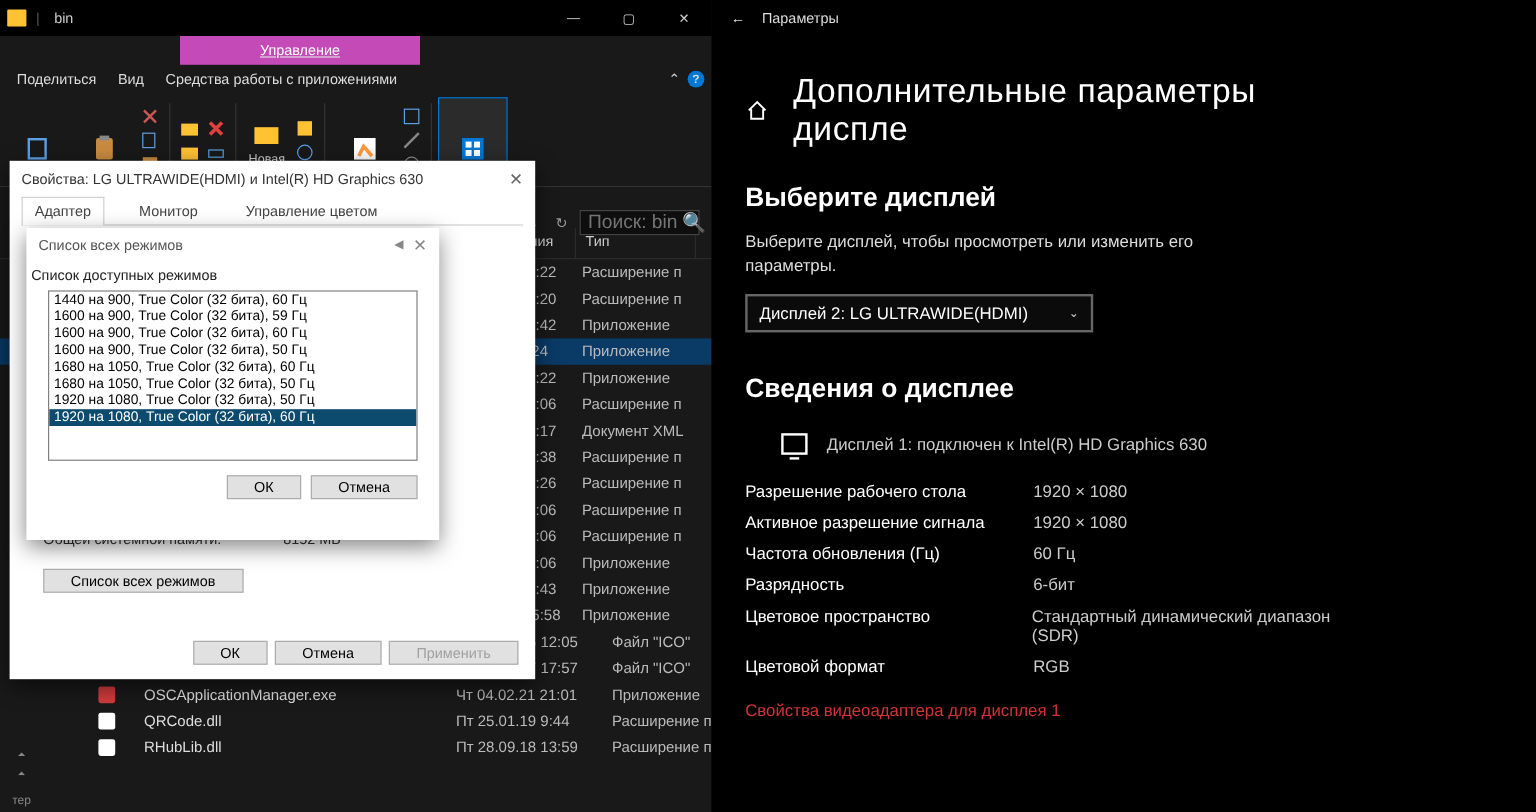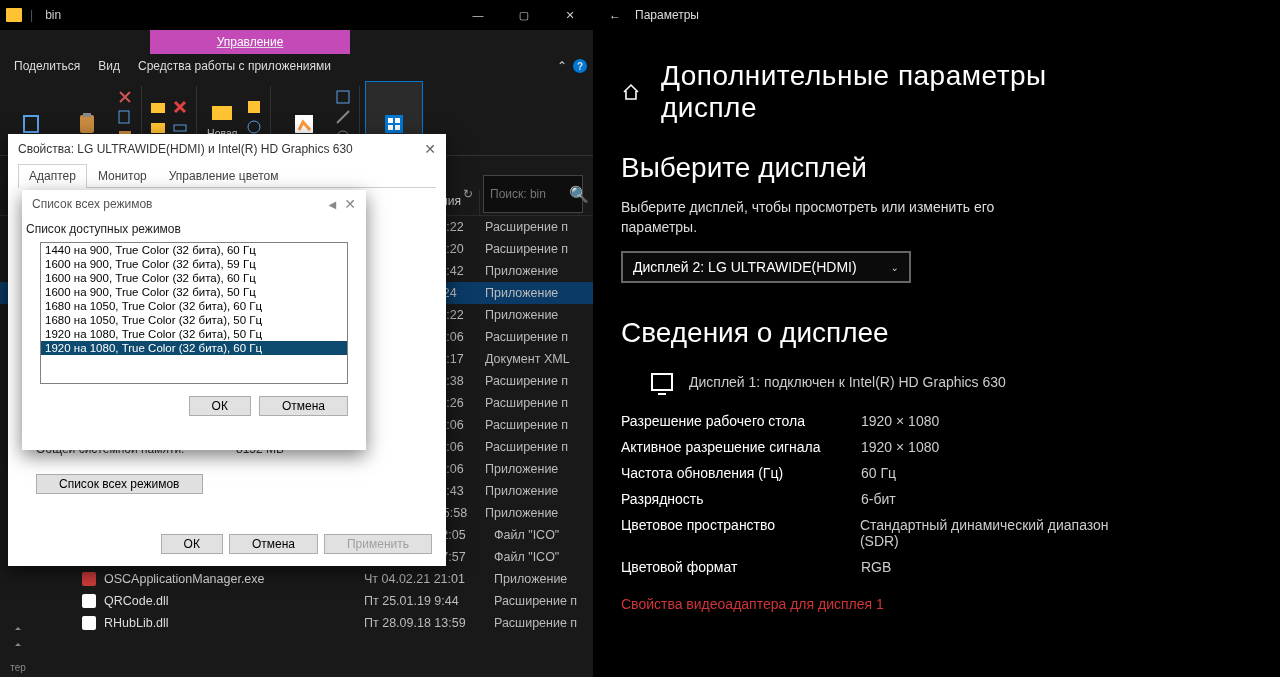--- a/index.html
+++ b/index.html
@@ -31,34 +31,34 @@
 .mini-col { display: flex; flex-direction: column; gap: 4px; justify-content: center; padding: 0 2px; }
 .mini-col .mi { width: 16px; height: 16px; }
 
 .addrrow { height: 34px; background: #191919; }
 .filehdr { height: 26px; background: #191919; display: flex; font-size: 12px; color: #ccc; border-bottom: 1px solid #2a2a2a; }
 .filehdr div { border-right: 1px solid #2a2a2a; padding: 4px 8px; }
 .filelist { font-size: 12.5px; }
 .frow { height: 22px; display: flex; align-items: center; color: #ddd; }
 .frow.sel { background: #0a3a66; }
 .frow .icon { width: 18px; margin-left: 80px; margin-right: 6px; display: flex; align-items: center; justify-content: center; }
-.frow .name { width: 260px; overflow: hidden; white-space: nowrap; }
+.frow .name { width: 260px; overflow: hidden; white-space: nowrap; margin-left: 16px; }
 .frow .date { width: 130px; color: #bbb; }
 .frow .type { color: #bbb; }
 .file-ico { width: 14px; height: 14px; border-radius: 2px; }
 
 .addrbar-frag { position: absolute; left: 435px; top: 175px; display: flex; align-items: center; gap: 6px; }
 .addrbar-frag .navbtn { width: 18px; height: 18px; color: #999; display: flex; align-items: center; justify-content: center; font-size: 12px; }
-.addrbar-frag input { background: #0e0e0e; border: 1px solid #444; color: #14b8a6; height: 38px; width: 100px; padding: 0 6px; font-size: 12px; }
+.addrbar-frag input { background: #0e0e0e; border: 1px solid #444; color: #14b8a6; height: 21px; width: 100px; padding: 0 6px; font-size: 16px; }
 
 
 .dialog1 { position: absolute; left: 8px; top: 134px; width: 438px; height: 432px; background: #fff; color: #000; font-size: 12px; box-shadow: 0 6px 18px rgba(0,0,0,.6); }
 .dialog1 .dtitle { height: 30px; display: flex; align-items: center; padding: 0 10px; color: #333; }
 .dialog1 .dtitle .close { margin-left: auto; font-size: 14px; color: #666; }
-.dialog1 .dtabs { display: flex; border-bottom: 1px solid #d0d0d0; margin: 0 10px; }
+.dialog1 .dtabs { display: flex; border-bottom: 1px solid #d0d0d0; margin: 0 10px; gap: 18px; }
 .dialog1 .dtabs .dtab { padding: 4px 10px; border: 1px solid transparent; border-bottom: none; color: #444; }
 .dialog1 .dtabs .dtab.active { border-color: #d0d0d0; background: #fff; margin-bottom: -1px; }
 .dialog1 .body { padding: 10px 20px; }
 
 .dialog2 { position: absolute; left: 22px; top: 190px; width: 344px; height: 260px; background: #fff; color: #000; font-size: 12px; box-shadow: 0 6px 18px rgba(0,0,0,.5); }
 .dialog2 .d2title { height: 28px; display: flex; align-items: center; padding: 0 10px; color: #555; }
 .dialog2 .d2title .sq { margin-left: auto; margin-right: 8px; color: #888; font-size: 10px; }
 .dialog2 .d2title .close { color: #888; font-size: 14px; }
 .dialog2 .grouplbl { padding: 4px 4px; color: #222; }
 .dialog2 .listbox { margin: 2px 18px; border: 1px solid #808080; height: 142px; background: #fff; overflow-y: scroll; overflow-x: hidden; }
@@ -73,21 +73,21 @@
 .dialog1 .bottombtns { position: absolute; bottom: 12px; right: 14px; display: flex; gap: 6px; }
 .winbtn.dis { color: #a0a0a0; }
 
 
 .settings { position: absolute; left: 593px; top: 0; width: 557px; height: 677px; background: #000; color: #fff; }
 .stitlebar { height: 30px; display: flex; align-items: center; padding-left: 16px; color: #ddd; font-size: 12px; gap: 14px; }
 .shdr { display: flex; align-items: center; gap: 20px; padding: 30px 0 12px 28px; }
 .shdr .home { width: 20px; height: 20px; }
 .shdr h1 { font-weight: 300; font-size: 28px; letter-spacing: .5px; }
 .ssec { padding: 16px 0 4px 28px; }
-.ssec h2 { font-weight: 400; font-size: 28px; }
+.ssec h2 { font-weight: 700; font-size: 22px; }
 .sdesc { padding: 10px 28px 14px 28px; color: #ddd; font-size: 14px; line-height: 1.4; max-width: 460px; }
 .dropdown { margin: 0 0 0 28px; width: 290px; height: 32px; border: 2px solid #666; background: #0b0b0b; display: flex; align-items: center; padding: 0 10px; font-size: 14px; justify-content: space-between; }
 .dropdown .chev { font-size: 10px; color: #ccc; }
 
 .monitor-ico { margin: 20px 0 6px 58px; width: 22px; height: 18px; border: 2px solid #fff; position: relative; }
 .monitor-ico::after { content: ""; position: absolute; bottom: -6px; left: 5px; width: 8px; height: 2px; background: #fff; }
 .moninfo { padding: 0 0 14px 96px; color: #ccc; font-size: 14px; margin-top: -23px; }
 
 .proplist { padding: 4px 0 0 28px; font-size: 14px; }
 .proplist .prow { display: flex; padding: 5px 0; }

